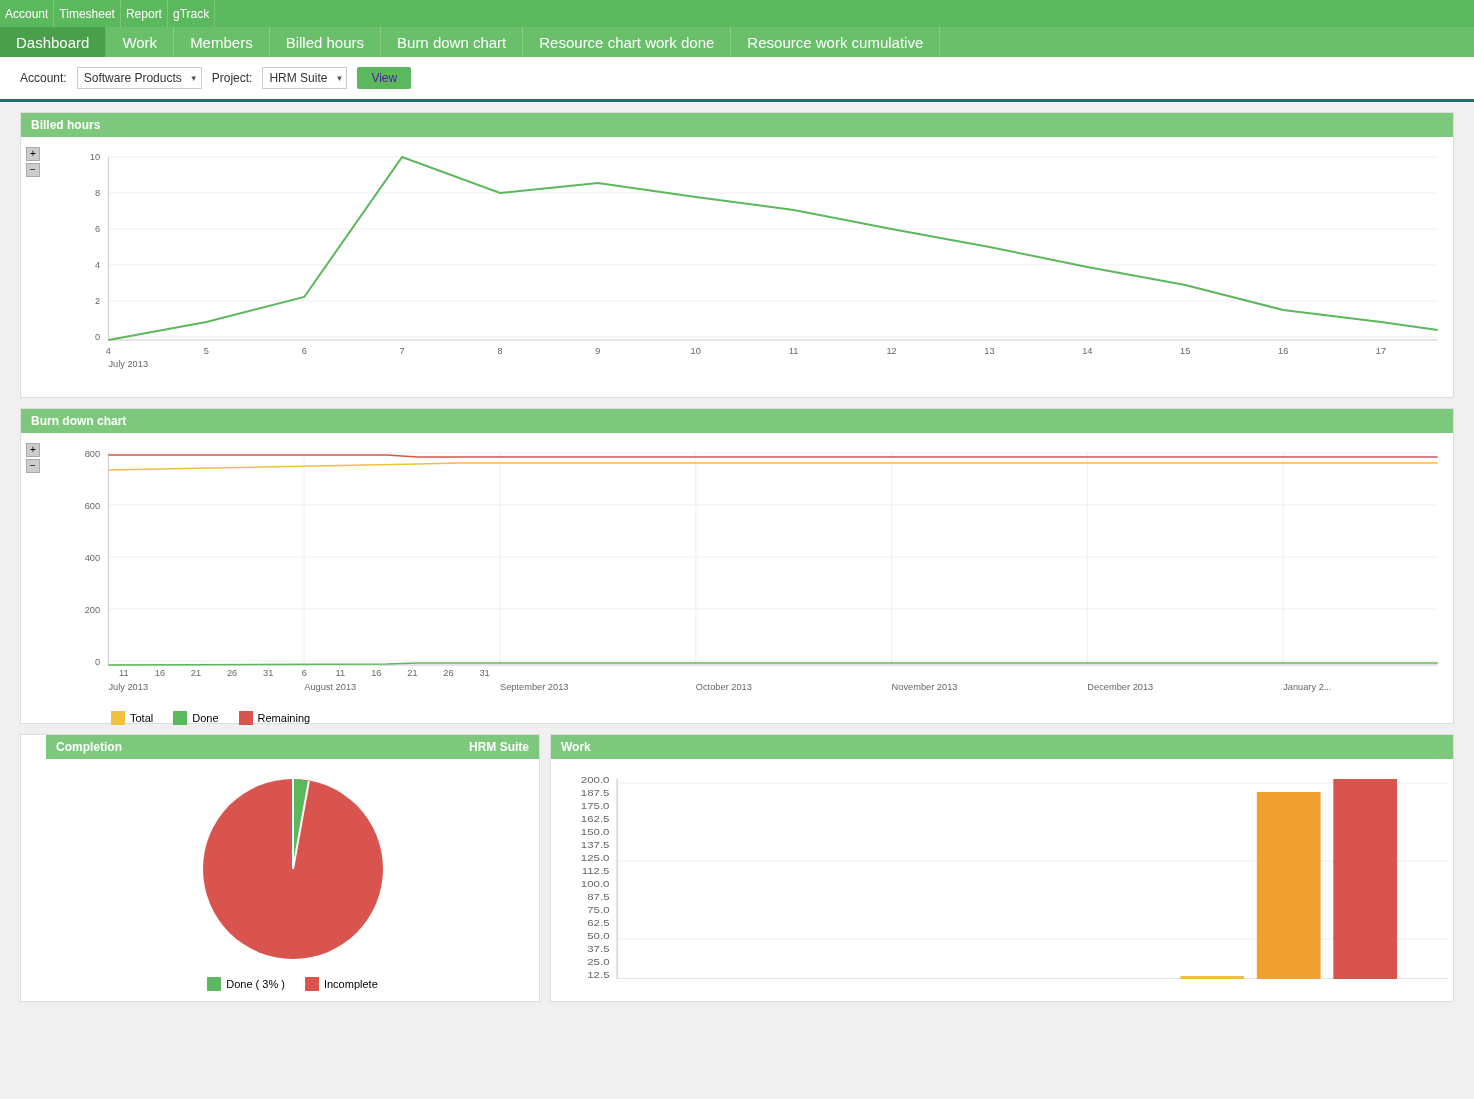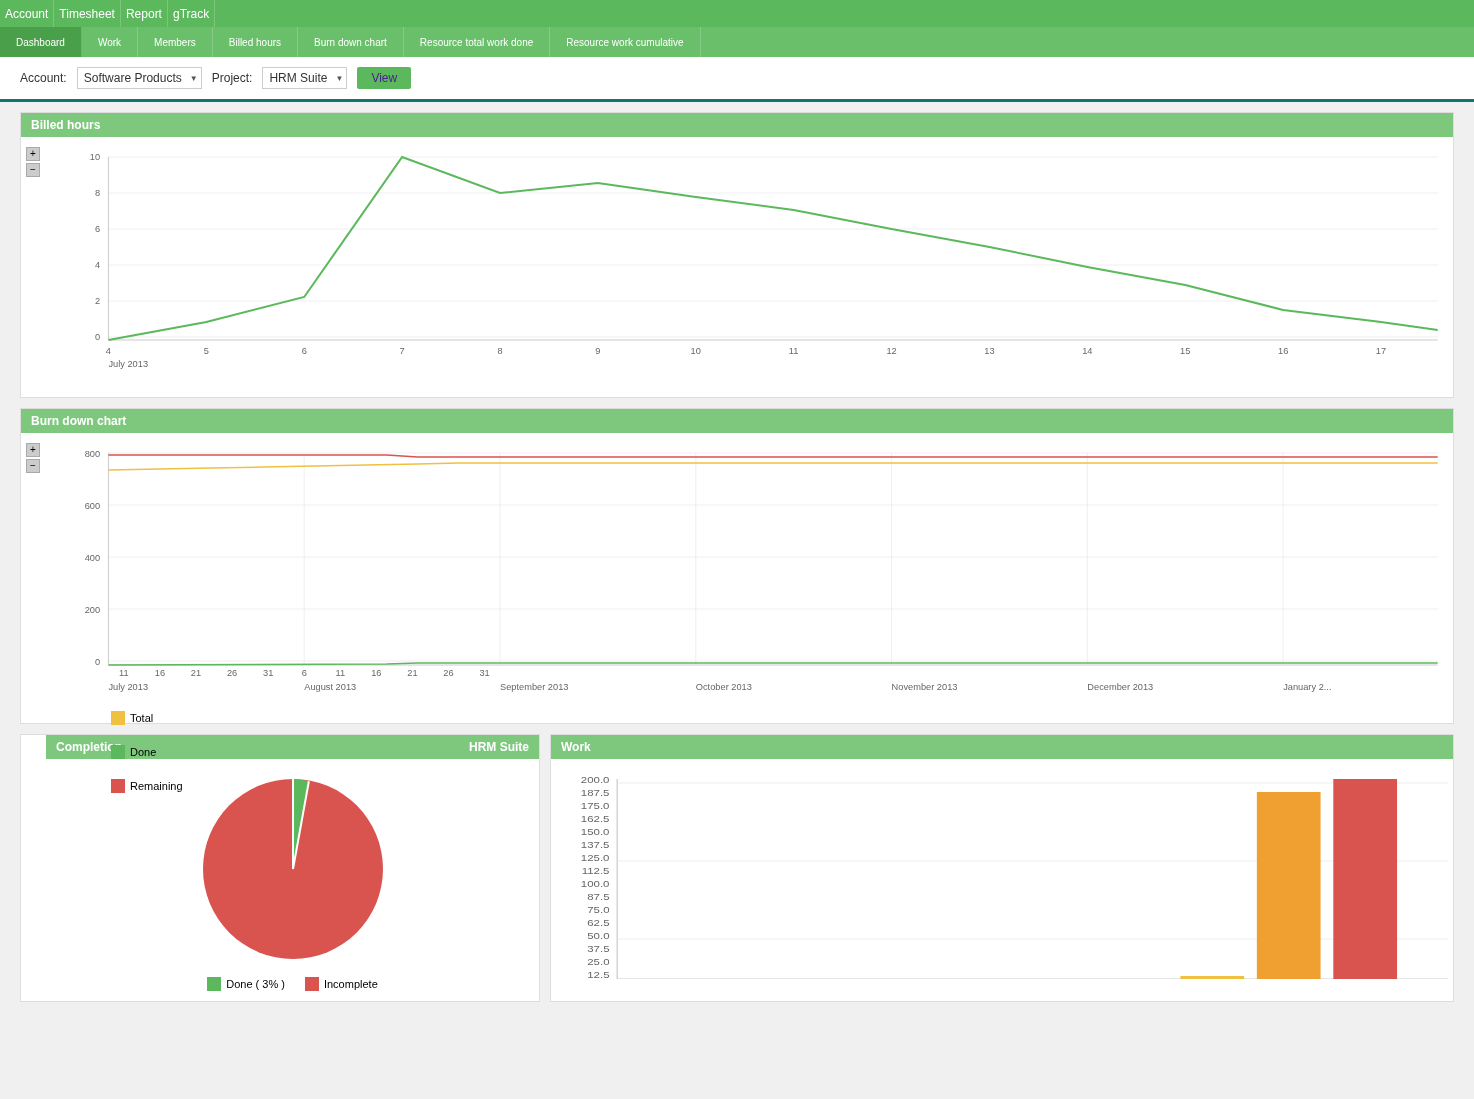--- a/index.html
+++ b/index.html
@@ -23,21 +23,21 @@
 
     
     #sub-nav {
       display: flex;
       background: #6abf6a;
       height: 30px;
     }
     .sub-nav-item {
       padding: 6px 16px;
       color: white;
-      font-size: 10px;
+      font-size: 15px;
       cursor: pointer;
       display: flex;
       align-items: center;
       border-right: 1px solid rgba(255,255,255,0.2);
     }
     .sub-nav-item.active {
       background: #4a9f4a;
     }
 
     
@@ -239,21 +239,21 @@
   <div class="sub-nav-item">
     <span>Members</span>
   </div>
   <div class="sub-nav-item">
     <span>Billed hours</span>
   </div>
   <div class="sub-nav-item">
     <span>Burn down chart</span>
   </div>
   <div class="sub-nav-item">
-    <span>Resource total work done</span>
+    <span>Resource chart work done</span>
   </div>
   <div class="sub-nav-item">
     <span>Resource work cumulative</span>
   </div>
 </div>
 
 <div id="filter-bar">
   <span class="filter-label">Account:</span>
   <div class="select-wrapper">
     <select class="filter-select">
@@ -373,21 +373,21 @@
         <text class="month-label" x="1030" y="247" text-anchor="start">December 2013</text>
         <text class="month-label" x="1220" y="247" text-anchor="start">January 2...</text>
 
         <polyline fill="none" stroke="#d9534f" stroke-width="1.5" points="80,12 350,12 380,14 1370,14"></polyline>
 
         <polyline fill="none" stroke="#f0c040" stroke-width="1.5" points="80,27 130,26 180,25 230,24 280,23 330,22 380,21 420,20 1370,20"></polyline>
 
         <polyline fill="none" stroke="#5cb85c" stroke-width="1.5" points="80,222 350,221 380,220 1370,220"></polyline>
       </svg>
 
-      <div class="legend" style="padding-left:85px; padding-bottom:5px;flex-direction:column;">
+      <div class="legend" style="padding-left:85px; padding-bottom:5px;">
         <div class="legend-item">
           <div class="legend-color" style="background:#f0c040;"></div>
           <span>Total</span>
         </div>
         <div class="legend-item">
           <div class="legend-color" style="background:#5cb85c;"></div>
           <span>Done</span>
         </div>
         <div class="legend-item">
           <div class="legend-color" style="background:#d9534f;"></div>

